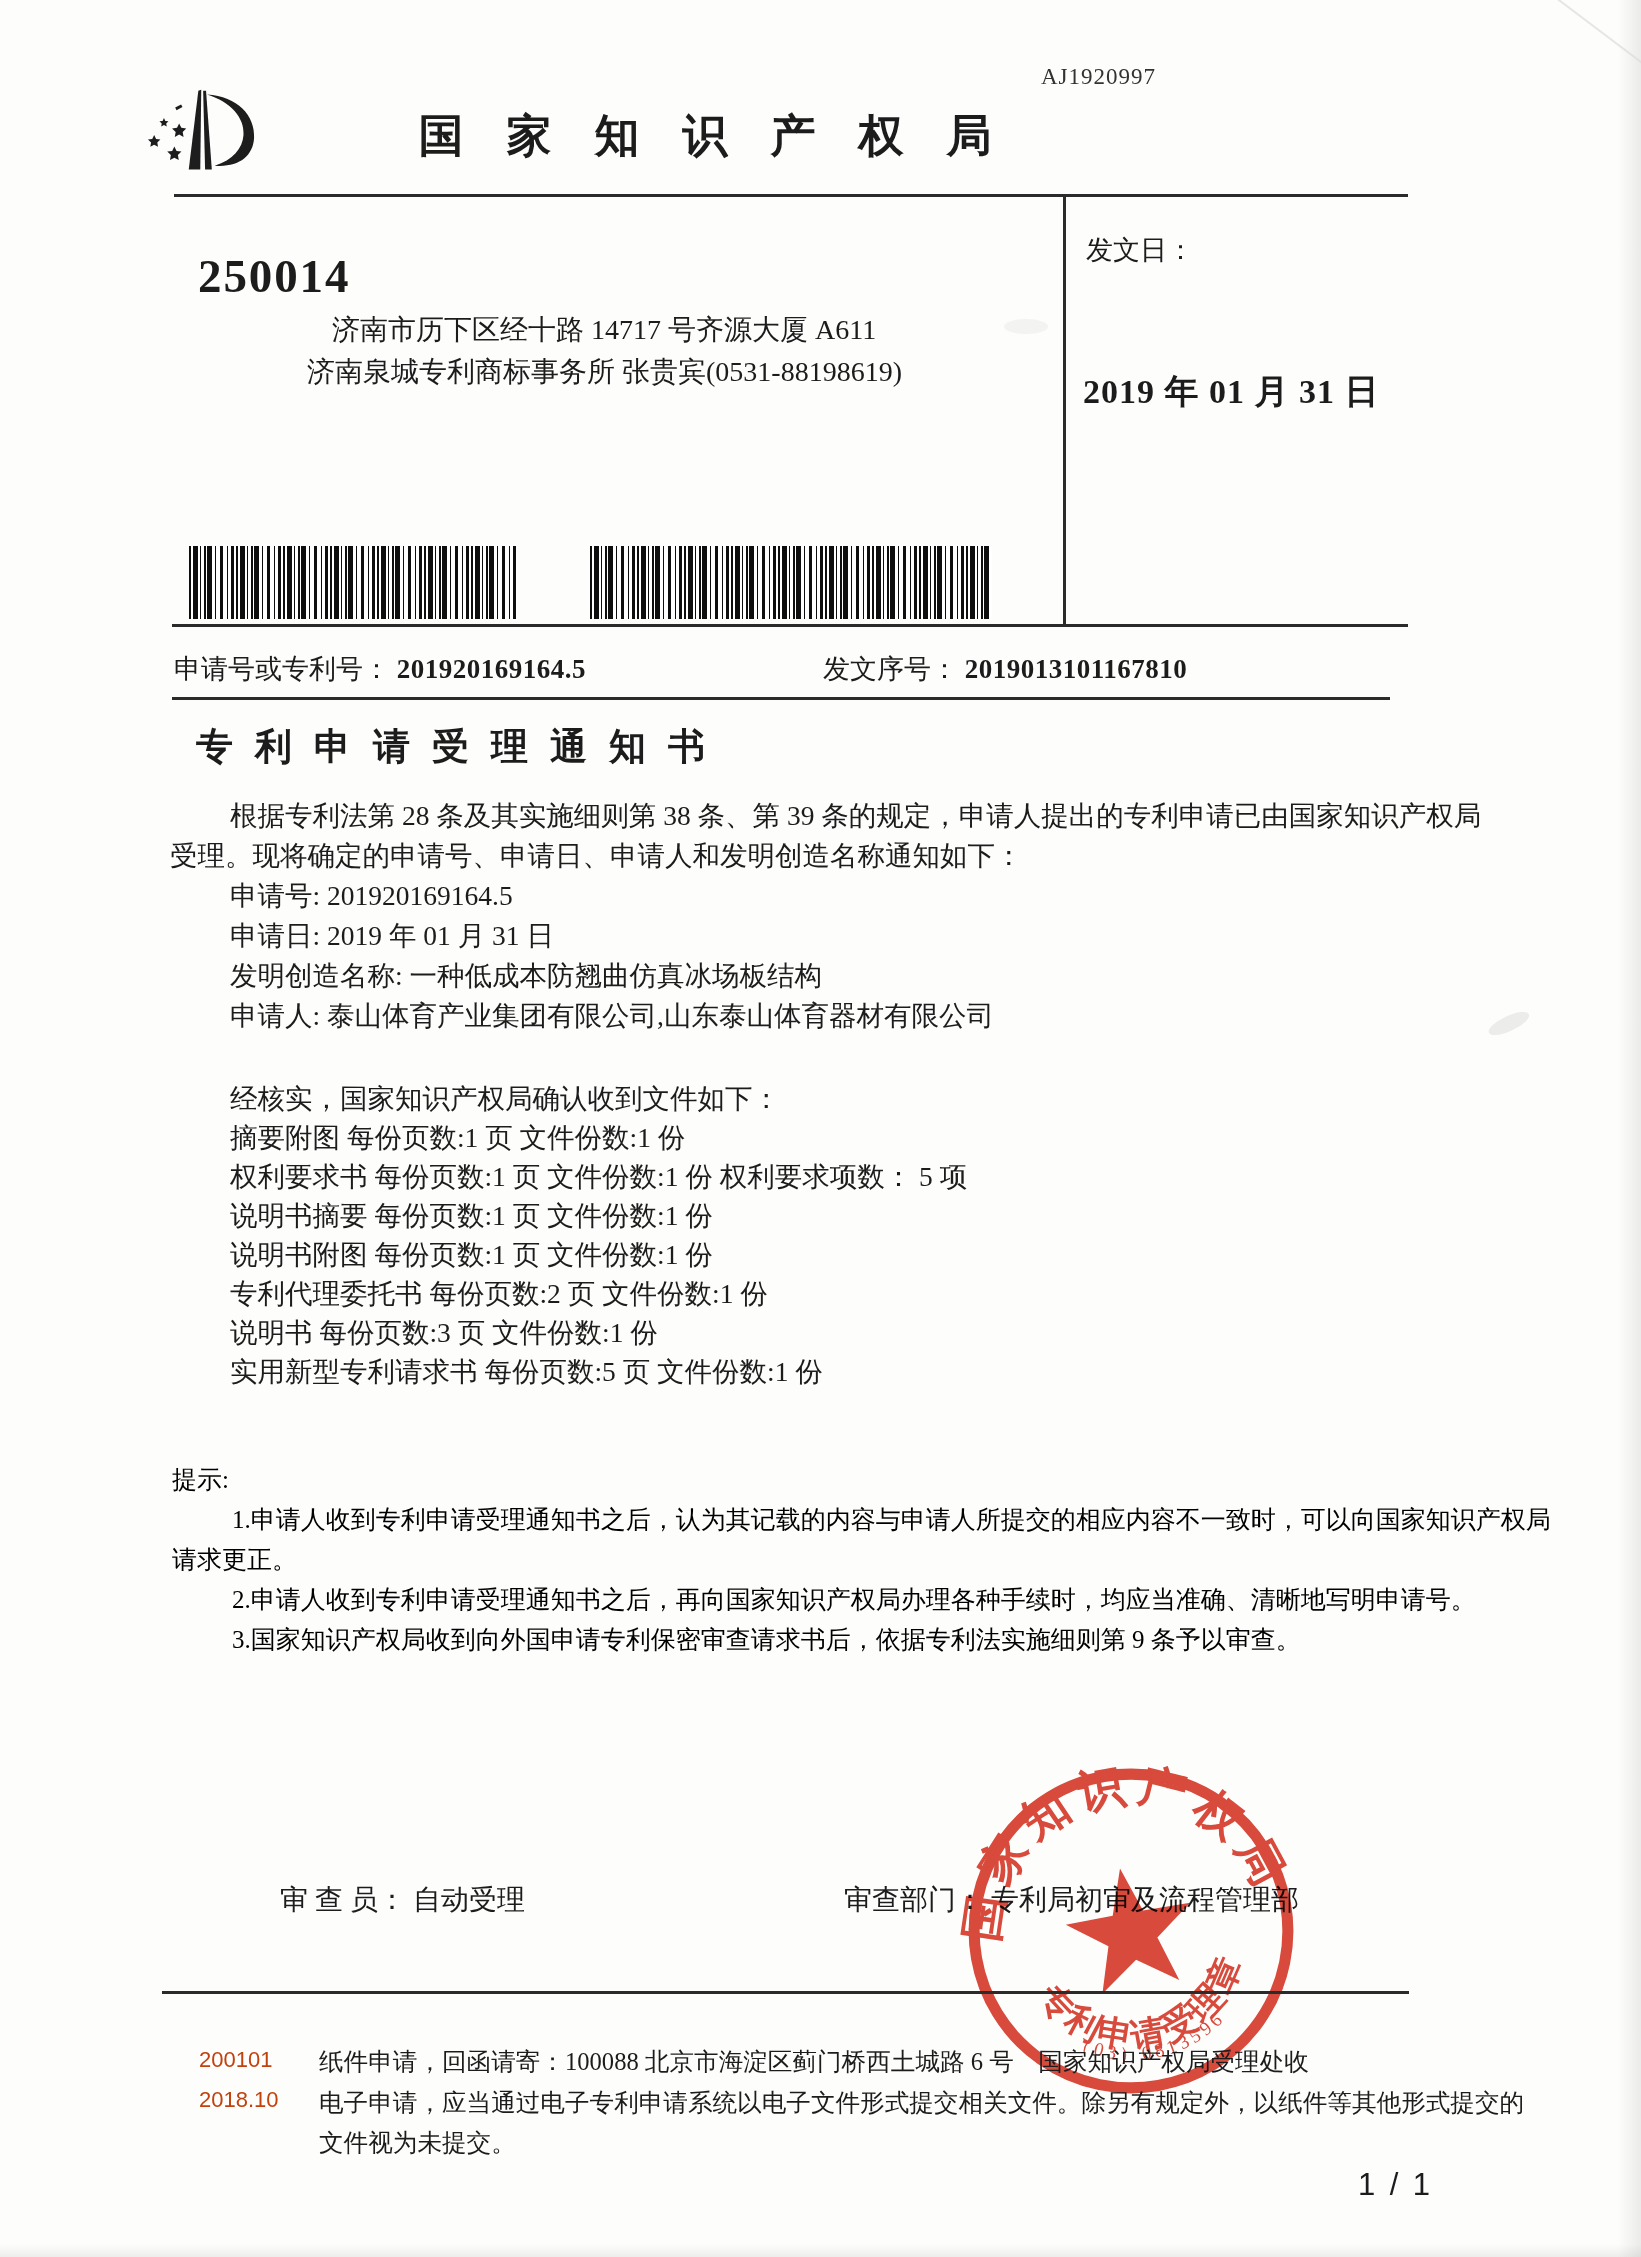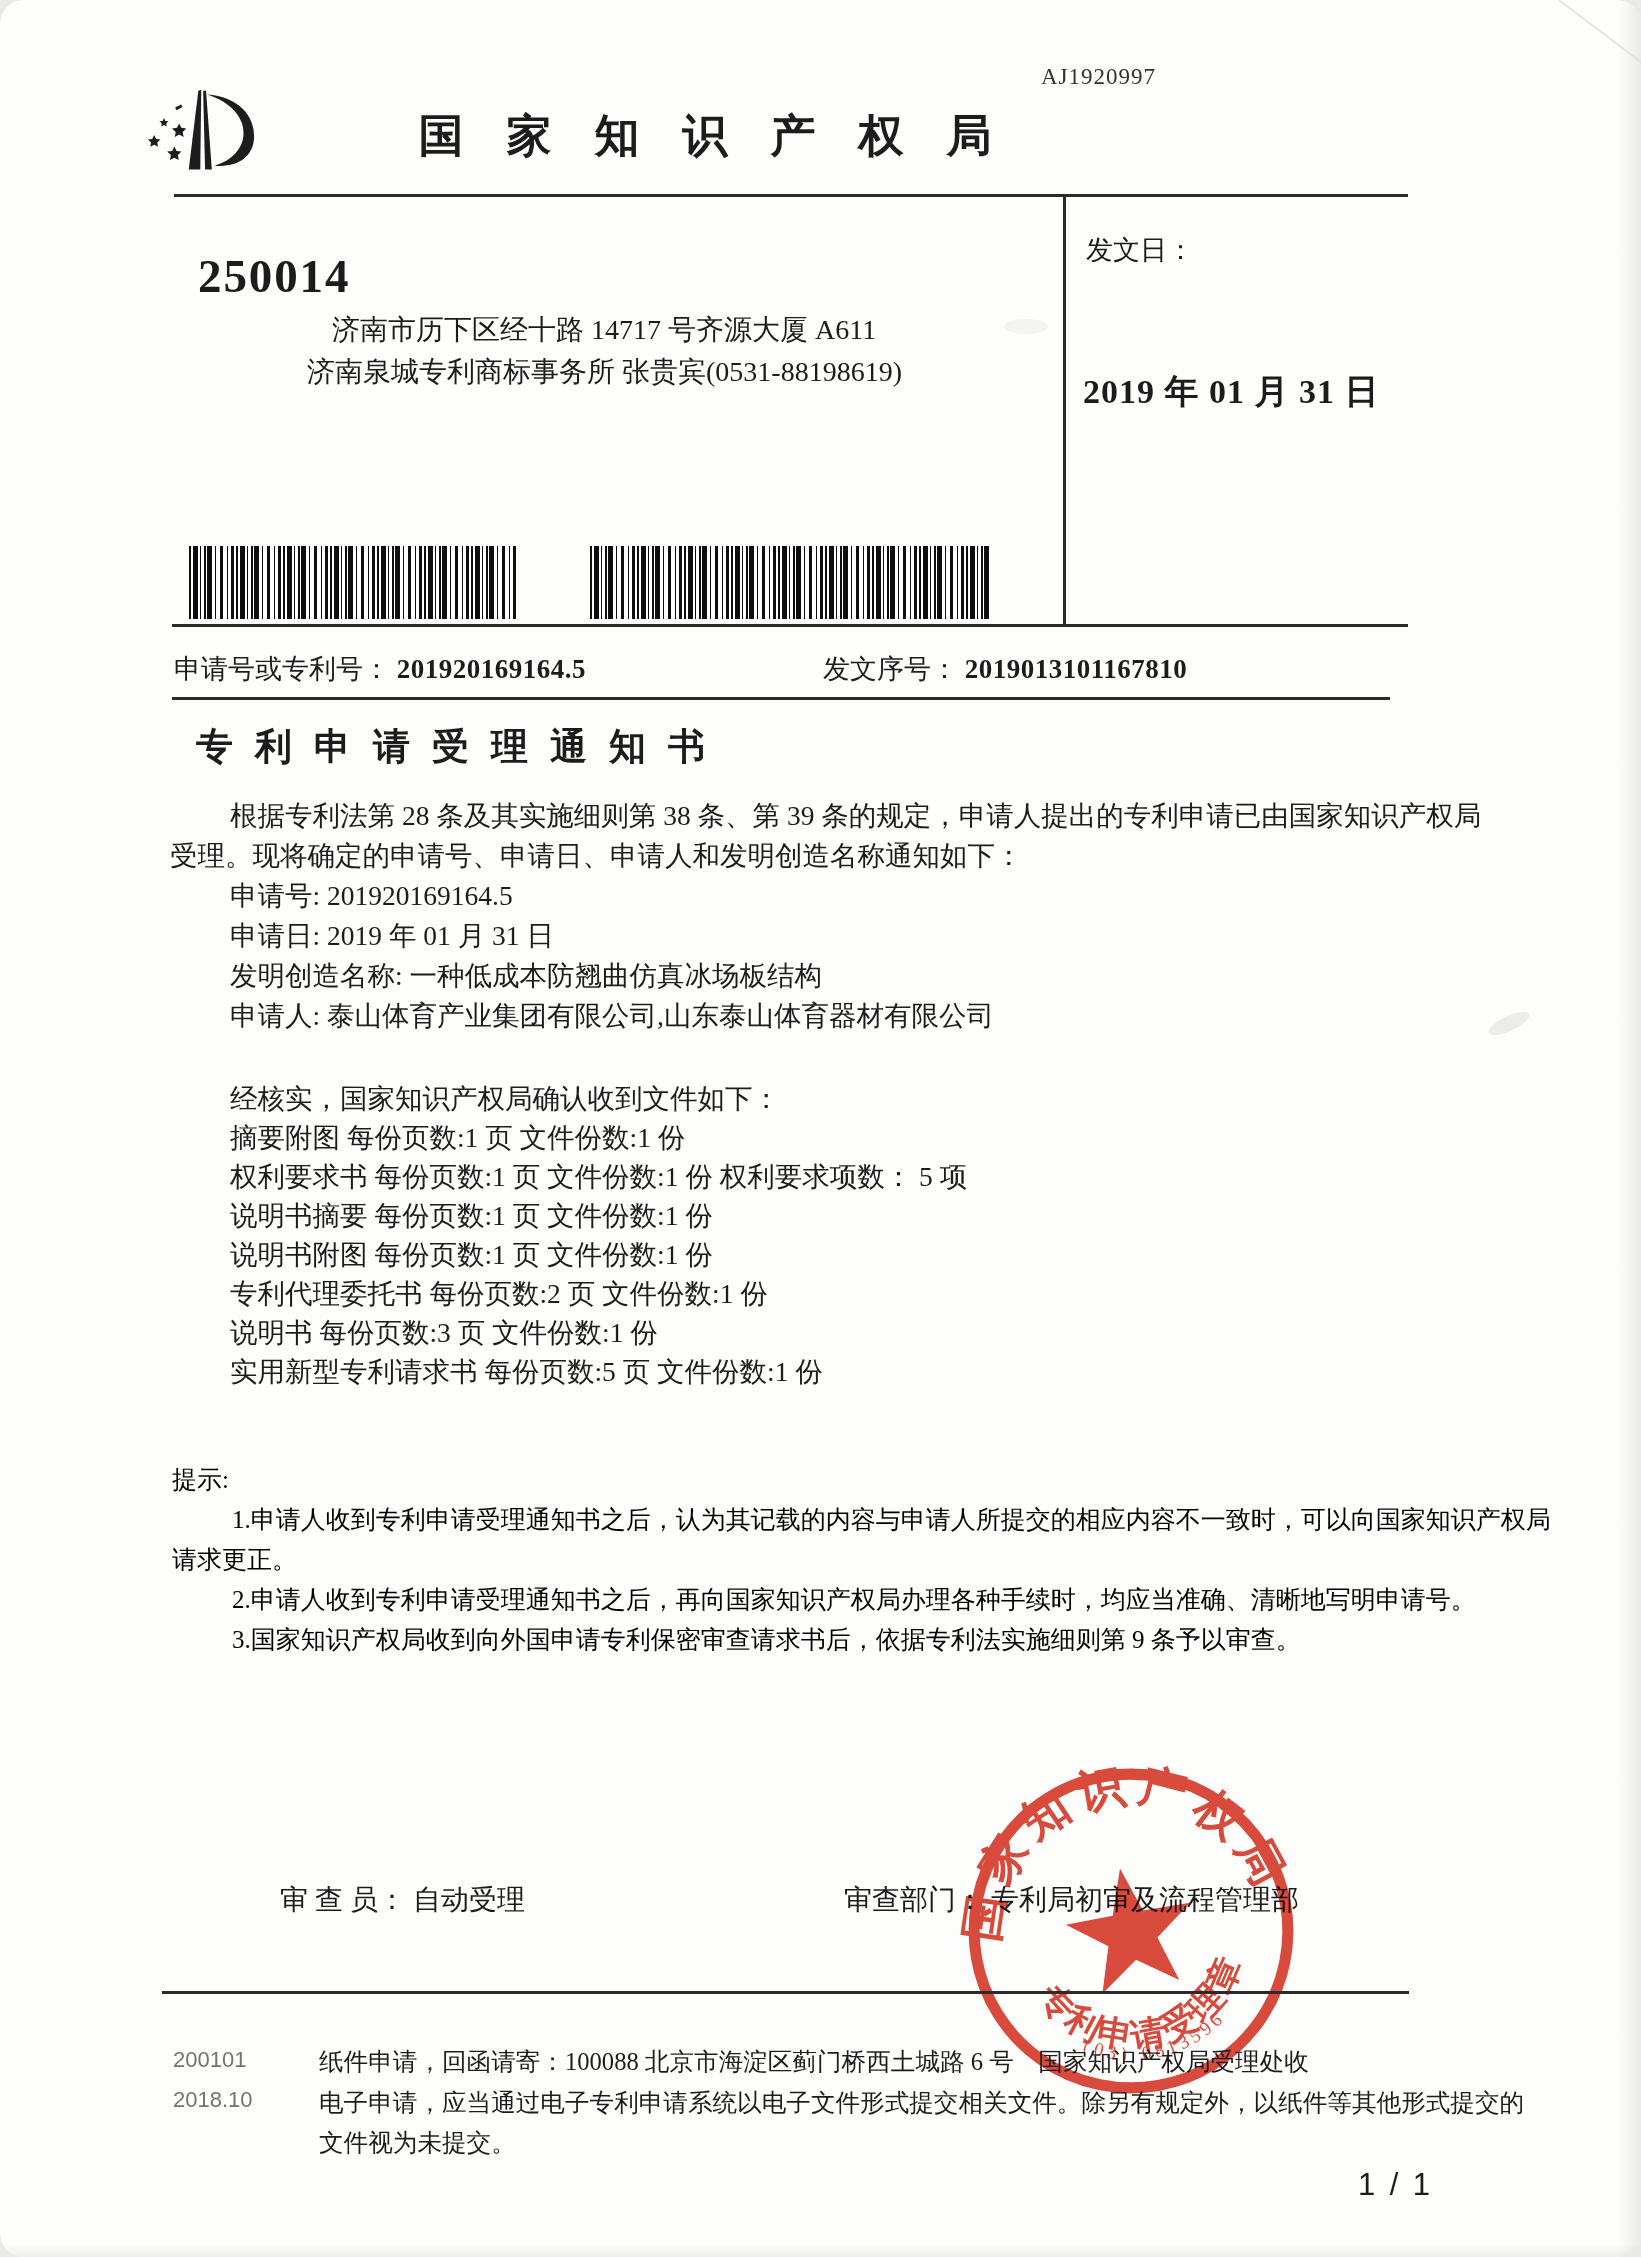--- a/index.html
+++ b/index.html
@@ -1,19 +1,19 @@
 <!DOCTYPE html>
 <html><head>
 <meta charset="utf-8">
 <style>
   html,body{margin:0;padding:0;background:#e9e9e7;}
   .page{
     position:relative; width:1641px; height:2257px; margin:0 auto;
     background:#fdfdfc; overflow:hidden;
-    font-family:"Liberation Serif","DejaVu Serif",serif; color:#1c1c1c;border-radius:24px;
+    font-family:"Liberation Serif","DejaVu Serif",serif; color:#1c1c1c;
   }
   .abs{position:absolute;}
   .nowrap{white-space:nowrap;}
   
   .doc-code{left:1041px; top:64px; font-size:23px; letter-spacing:1px; color:#333;}
   .agency-title{left:174px; top:106px; width:1062px; text-align:center;
     font-size:45px; font-weight:600; letter-spacing:43px; text-indent:43px;}
   
   .rule{background:#2b2b2b;}
   .r-top{left:174px; top:194px; width:1234px; height:2.9px;}
@@ -54,22 +54,22 @@
   
   .tips-block{left:172px; top:1460px; font-size:25px; line-height:40px; color:#000000;}
   
   .signoff{top:1881px; font-size:28px;margin-left:39px;}
   .so-examiner{left:241px;}
   .so-dept{left:805px;}
   
   .seal{left:950px; top:1750px; width:362px; height:362px;
     mix-blend-mode:multiply; opacity:.92;}
   
-  .f-code{left:173px; font-family:"Liberation Sans","DejaVu Sans",sans-serif;
-    font-size:22px; color:#737373;}
+  .f-code{left:199px; font-family:"Liberation Sans","DejaVu Sans",sans-serif;
+    font-size:22px; color:#c2410c;}
   .f-code1{top:2047px;} .f-code2{top:2087px;}
   .f-line{left:319px; font-size:24.6px;}
   .f-line1{top:2045px;} .f-line2{top:2086px;} .f-line3{top:2126px;}
   .page-indicator{left:1358px; top:2167px; font-size:31px; letter-spacing:2.9px;
     font-family:"Liberation Sans","DejaVu Sans",sans-serif;}
   
   .scan-edge-r{right:0; top:0; width:23px; height:100%;
     background:linear-gradient(to right, rgba(100,100,95,0) , rgba(100,100,95,.12));}
   .scan-edge-b{left:0; bottom:0; width:100%; height:13.5px;
     background:linear-gradient(to bottom, rgba(100,100,95,0), rgba(100,100,95,.10));}

